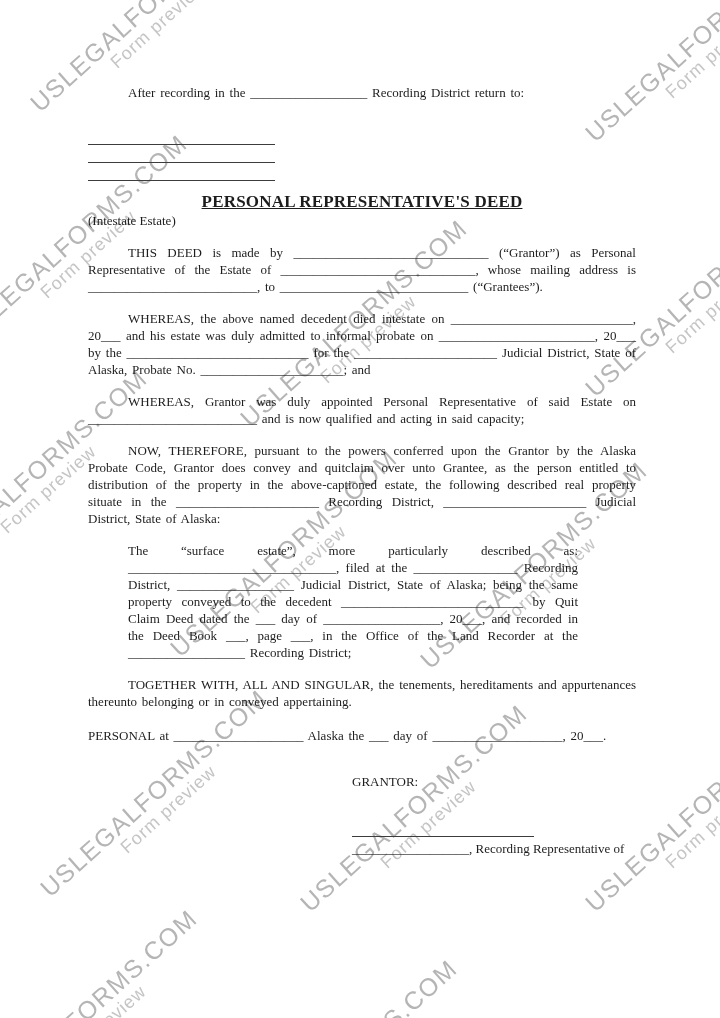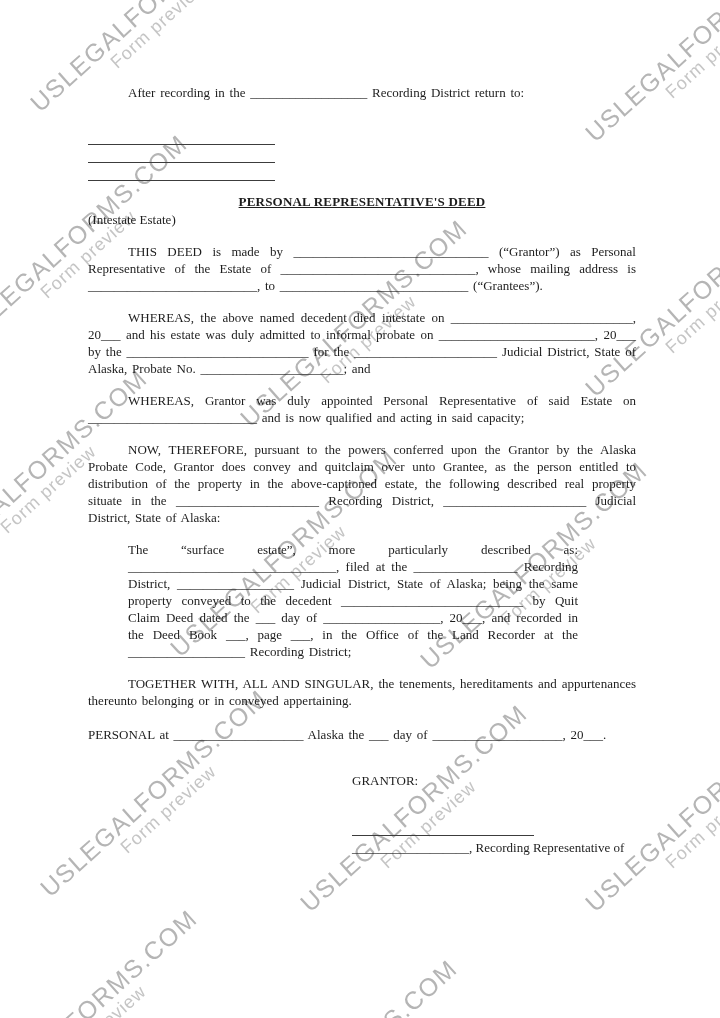--- a/index.html
+++ b/index.html
@@ -43,21 +43,21 @@
   }
   .no-indent { text-indent: 0; }
   .return-line { margin: 0; text-align: left; }
 
   .address-block { margin-top: 26px; }
   .address-blank { width: 187px; height: 17px; border-bottom: 1.2px solid #3c3c3c; }
 
   .title-wrap { margin-top: 12px; text-align: center; }
   .doc-title {
     font-weight: bold;
-    font-size: 13px;
+    font-size: 17px;
     text-decoration: underline;
     letter-spacing: 0.2px;
     display: inline-block;
   }
   .doc-subtitle { margin-top: 1px; }
 
   .indent-block {
     margin-left: 40px;
     width: 450px;
     text-indent: 0;

